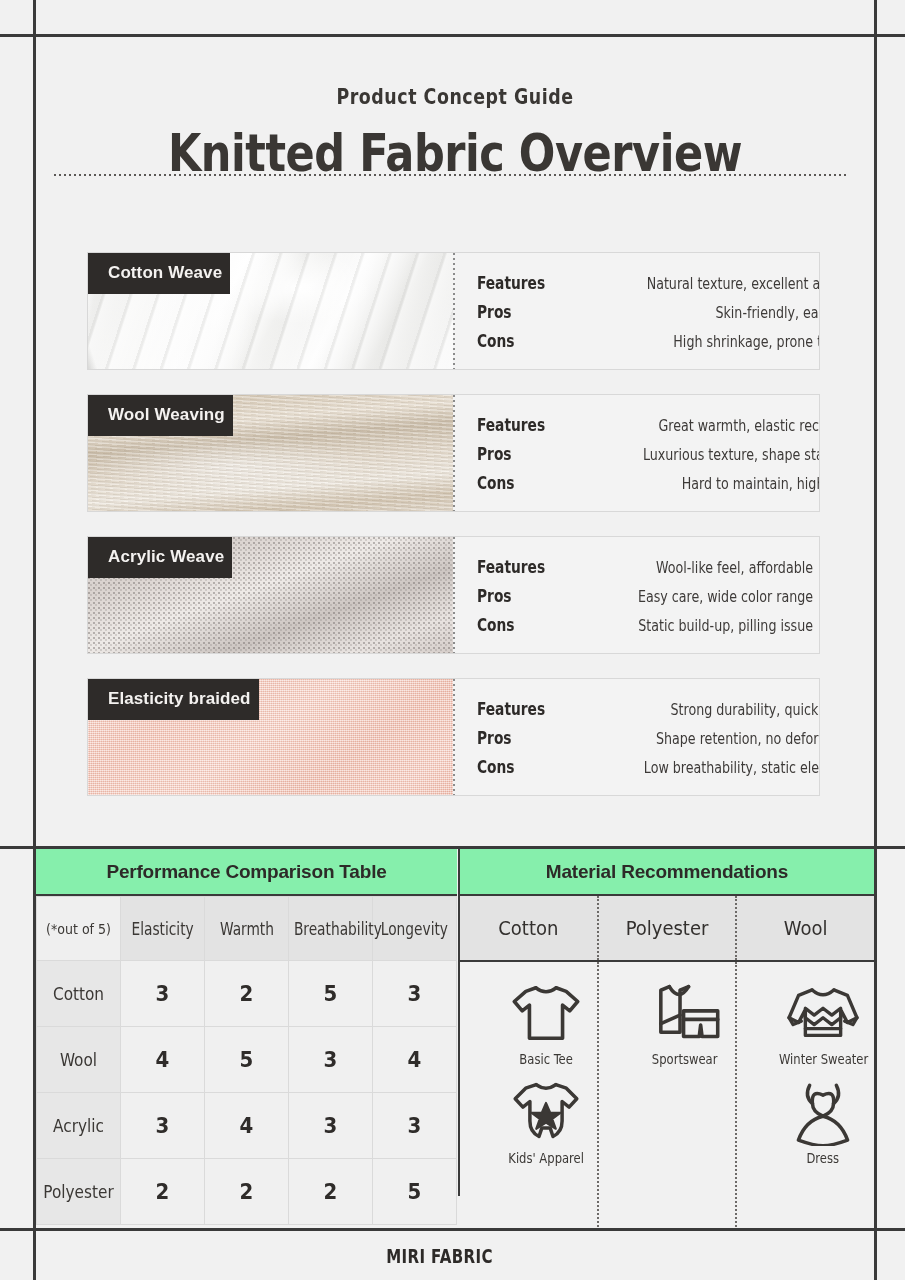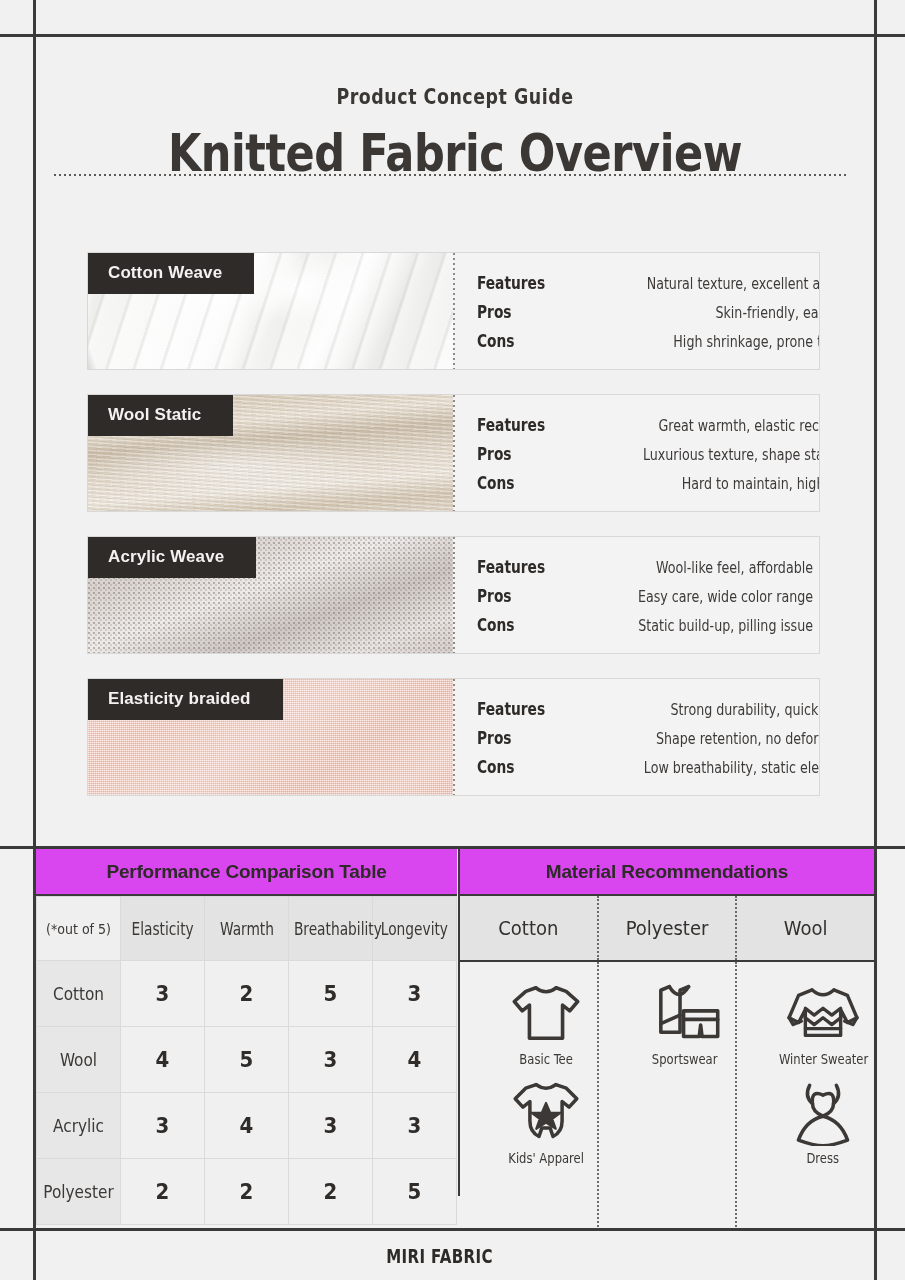--- a/index.html
+++ b/index.html
@@ -91,21 +91,21 @@
   }
   .card-label {
     position: absolute;
     left: 0; top: 0;
     background: #2e2b29;
     color: #f4f2f0;
     font-family: "Liberation Sans", sans-serif;
     font-size: 17px;
     font-weight: 600;
     letter-spacing: 0.1px;
-    padding: 10px 32px 11px 20px;
+    padding: 10px 8px 11px 20px;
     z-index: 3;
     white-space: nowrap;
   }
 
   .card-divider {
     flex: 0 0 2px;
     background-image: repeating-linear-gradient(to bottom, #8b8b8b 0, #8b8b8b 2px, transparent 2px, transparent 5px);
   }
 
   .card-info {
@@ -203,21 +203,21 @@
     position: absolute;
     left: 36px; top: 849px;
     width: 421px; height: 379px;
   }
   .panel-head {
     height: 47px;
     border-bottom: 2px solid #3a3a3a;
     display: flex;
     align-items: center;
     justify-content: center;
-    background: #d946ef;
+    background: #86efac;
   }
   .panel-head-txt {
     font-family: "Liberation Sans", sans-serif;
     font-size: 19px;
     font-weight: 700;
     color: #2d2a28;
     letter-spacing: -0.2px;
   }
   .ptable {
     width: 100%;
@@ -375,21 +375,21 @@
           </div>
           <div class="info-row">
             <div class="info-key">Cons</div>
             <div class="info-val">High shrinkage, prone to wrinkles</div>
           </div>
         </div>
       </div>
       <div class="card">
         <div class="card-img">
           <div class="tex tex-wool"></div>
-          <div class="card-label">Wool Static</div>
+          <div class="card-label">Wool Weaving</div>
         </div>
         <div class="card-divider"></div>
         <div class="card-info">
           <div class="info-row">
             <div class="info-key">Features</div>
             <div class="info-val">Great warmth, elastic recovery</div>
           </div>
           <div class="info-row">
             <div class="info-key">Pros</div>
             <div class="info-val">Luxurious texture, shape stability</div>

